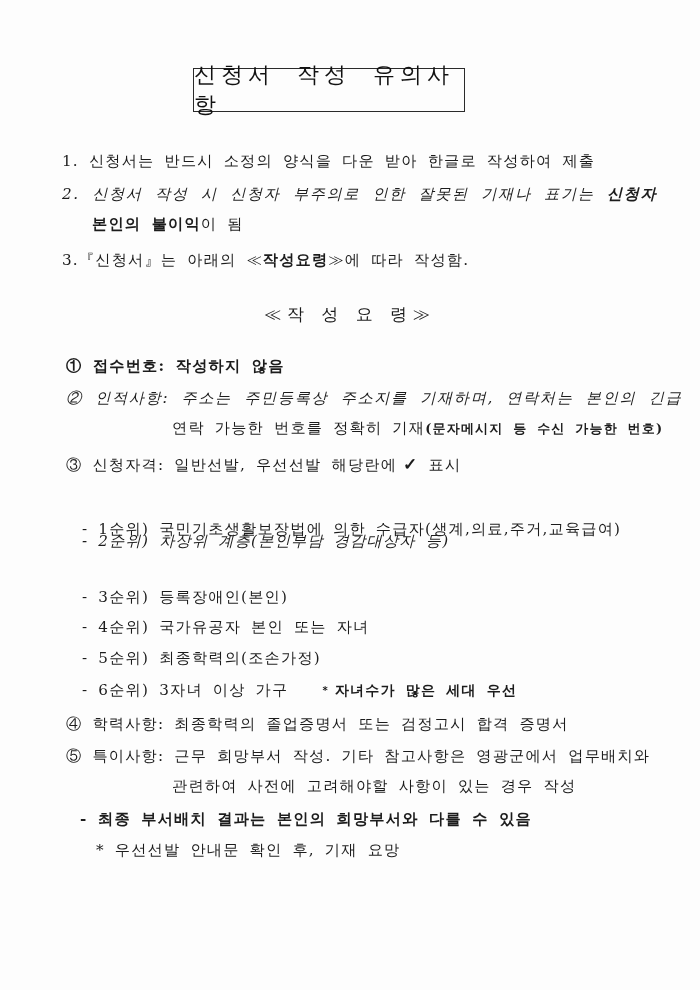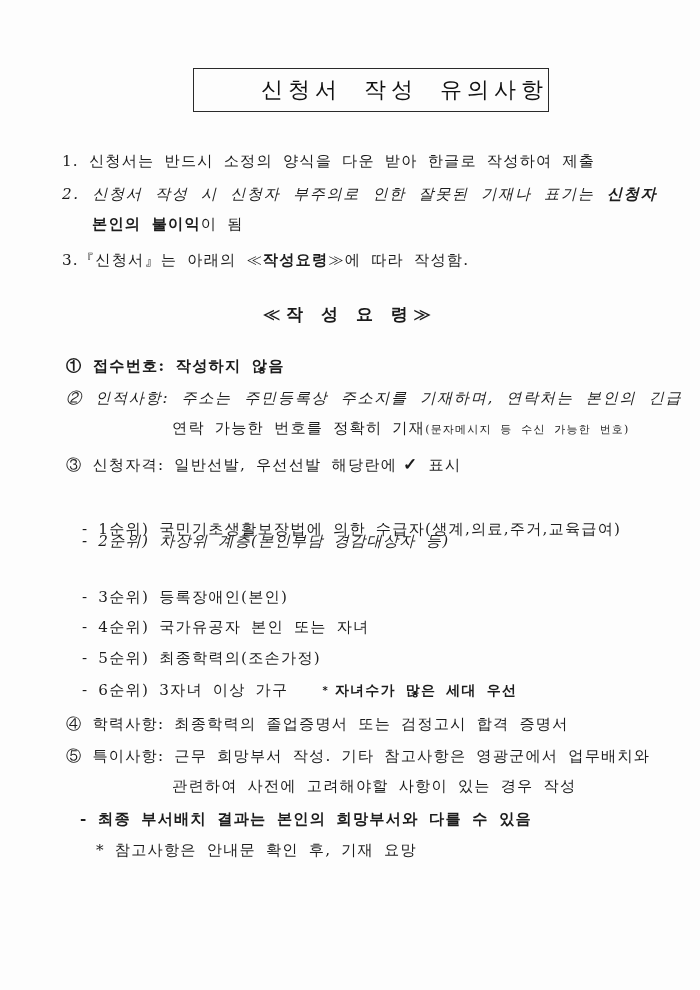--- a/index.html
+++ b/index.html
@@ -19,54 +19,54 @@
     position: absolute;
     left: 0; top: 0;
     width: 700px;
     height: 990px;
     background: #fdfdfd;
   }
   .title-box {
     position: absolute;
     left: 193px;
     top: 68px;
-    width: 356px;
+    width: 272px;
     height: 44px;
     border: 1.5px solid #2a2a2a;
     box-sizing: border-box;
     display: flex;
     align-items: center;
-    justify-content: flex-end;
+    justify-content: flex-start;
   }
   .title-text {
     font-size: 22px;
     letter-spacing: 5px;
     word-spacing: 10px;
     font-weight: normal;
     color: #111;
   }
   .line {
     position: absolute;
     font-size: 15.2px;
     line-height: 20px;
     white-space: nowrap;
     color: #1c1c1c;
   }
   .bold { font-weight: bold; }
-  .small { font-size: 11px; }
+  .small { font-size: 13px; font-weight: bold; }
   .wide { letter-spacing: 1.2px; word-spacing: 4px; }
   .wide2 { letter-spacing: 1.6px; word-spacing: 6px; font-style: italic; }
   .section-heading {
     position: absolute;
     left: 0; width: 700px;
     top: 303px;
     text-align: center;
     font-size: 17px;
     letter-spacing: 6px;
-    font-weight: bold;
+    font-weight: normal;
     color: #1a1a1a;
   }
   .check {
     display: inline-block;
     font-weight: bold;
     font-size: 17px;
     margin: 0 10px 0 6px;
   }
   .star-note {
     margin-left: 24px;
@@ -164,15 +164,15 @@
   <div class="line wide" style="left:172px; top:776px;">
     <span>관련하여 사전에 고려해야할 사항이 있는 경우 작성</span>
   </div>
   <div class="line wide" style="left:66px; top:746px;">
     <span>⑤</span>
     <span>특이사항:</span>
     <span>근무 희망부서 작성. 기타 참고사항은 영광군에서 업무배치와</span>
   </div>
 
   <div class="line bold wide" style="left:80px; top:809px;">- 최종 부서배치 결과는 본인의 희망부서와 다를 수 있음</div>
-  <div class="line wide" style="left:96px; top:840px;">* 참고사항은 안내문 확인 후, 기재 요망</div>
+  <div class="line wide" style="left:96px; top:840px;">* 우선선발 안내문 확인 후, 기재 요망</div>
 
 </div>
 
 </body></html>

